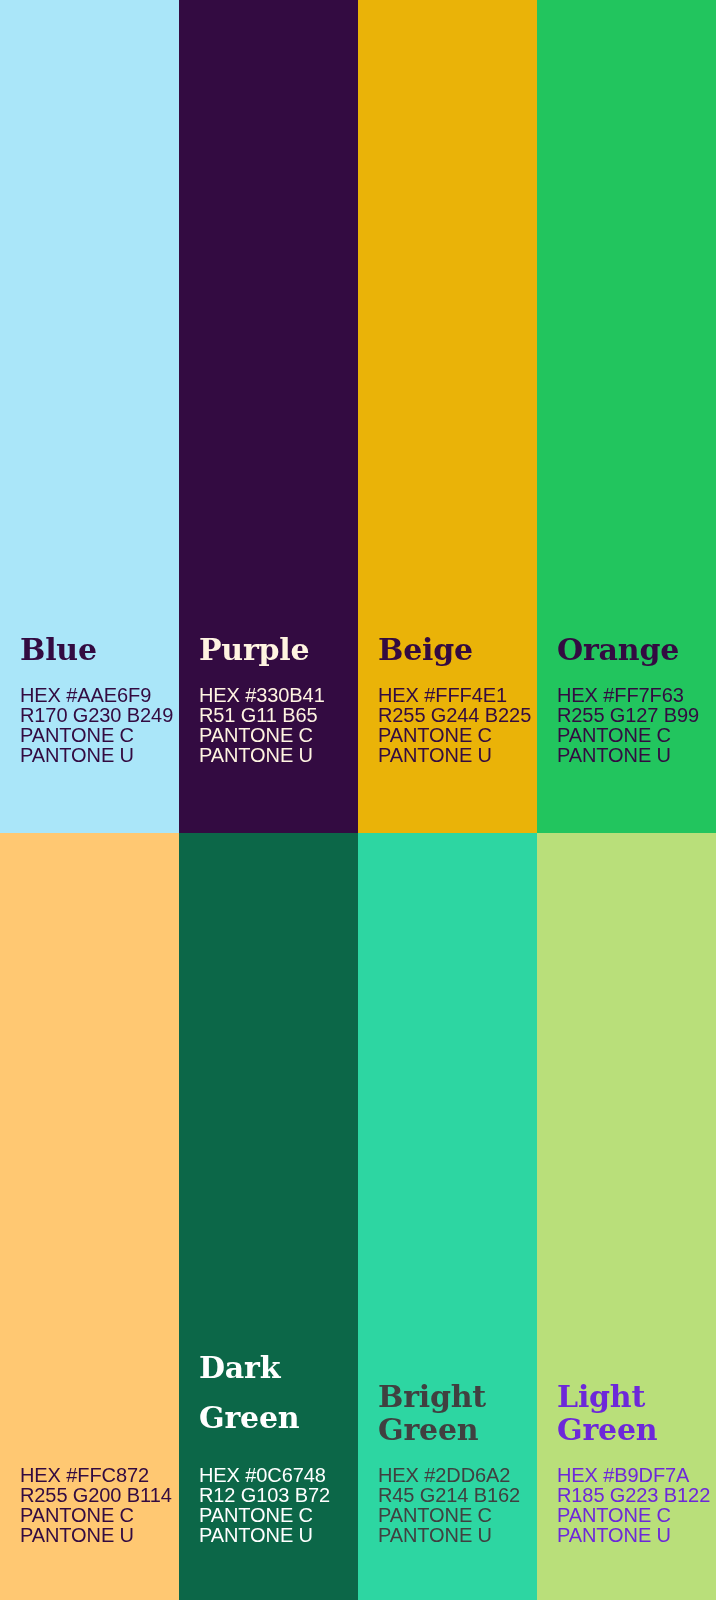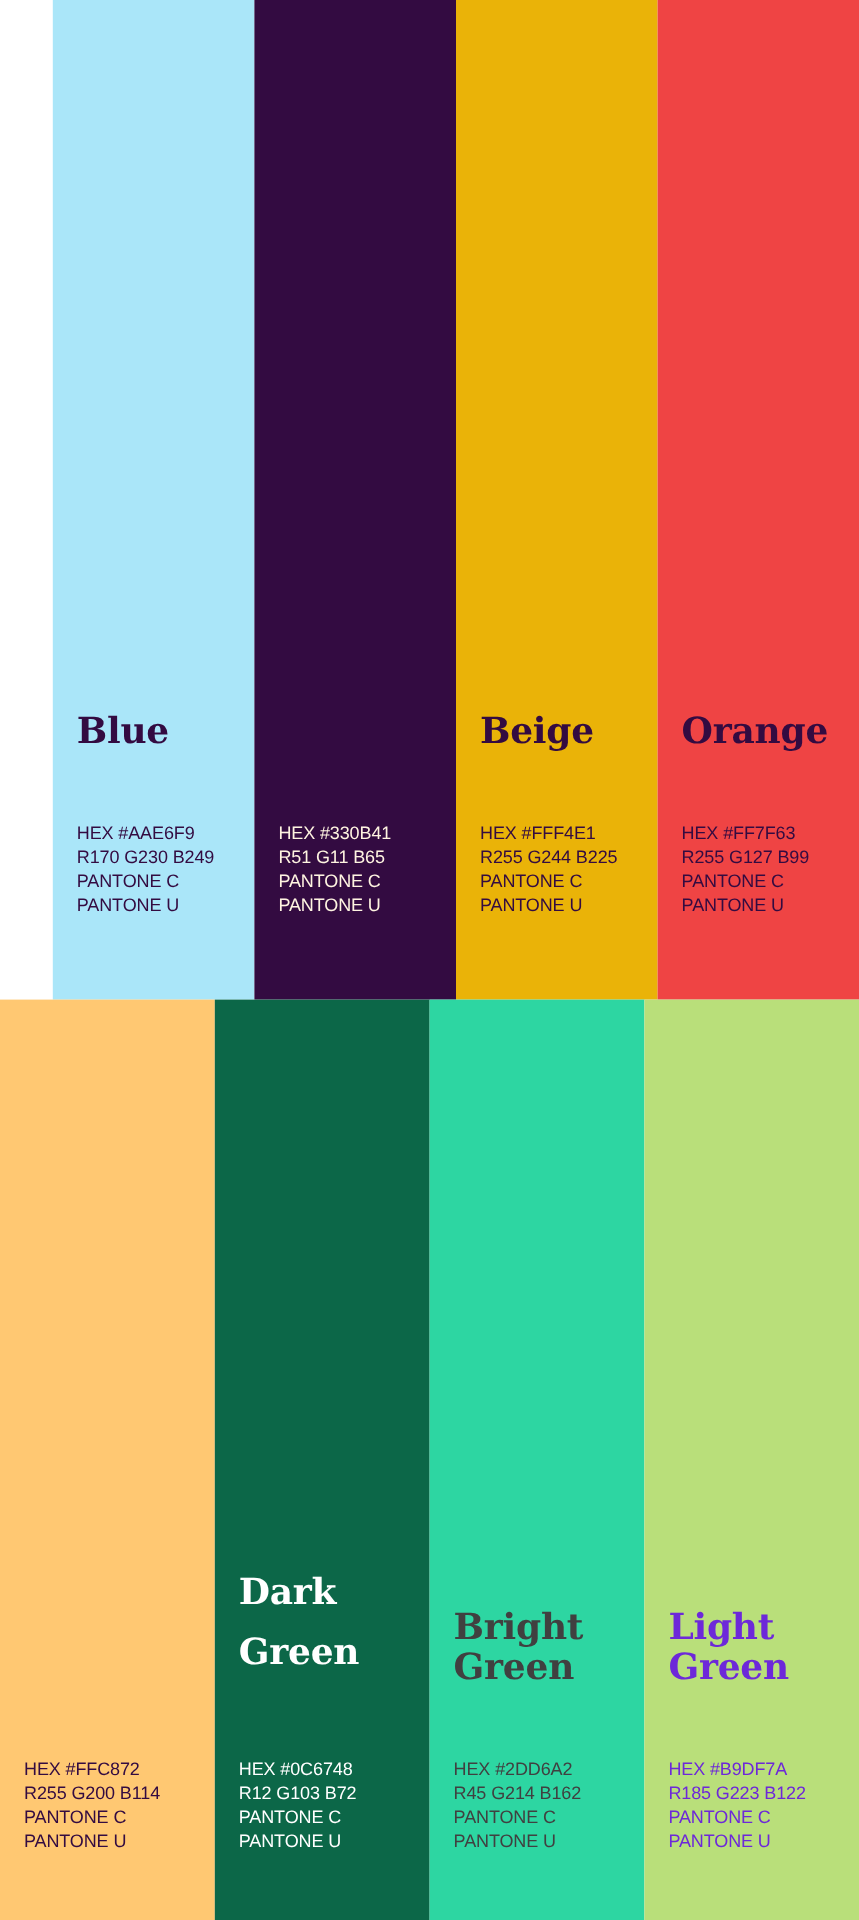--- a/index.html
+++ b/index.html
@@ -17,21 +17,21 @@
     display: flex;
     flex-direction: column;
   }
 
   .palette-row {
     display: flex;
     flex-direction: row;
     width: 100%;
   }
 
-  #row-top    { height: 868px; padding-left: 44px; }
+  #row-top    { height: 868px; }
   #row-bottom { height: 800px; }
 
   .swatch {
     flex: 1 1 0;
     min-width: 0;
     position: relative;
     display: flex;
     flex-direction: column;
     justify-content: flex-end;
     padding: 0 0 68px 20px;
@@ -53,24 +53,23 @@
 
   
   .swatch-name.loose-heading {
     line-height: 50px;
     margin-bottom: 22px;
   }
 
   .swatch-specs {
     font-family: "Liberation Sans", "DejaVu Sans", sans-serif;
     font-weight: 400;
-    font-size: 15px;
+    font-size: 20px;
     line-height: 20px;
     letter-spacing: -0.1px;
-    margin-top: 40px;
   }
 
   .spec-line { display: block; white-space: nowrap; }
 </style>
 </head>
 <body>
 
 <div id="palette-board">
 
   <div class="palette-row" id="row-top">
@@ -79,39 +78,40 @@
       <div class="swatch-name">Blue</div>
       <div class="swatch-specs">
         <span class="spec-line">HEX #AAE6F9</span>
         <span class="spec-line">R170 G230 B249</span>
         <span class="spec-line">PANTONE C</span>
         <span class="spec-line">PANTONE U</span>
       </div>
     </div>
 
     <div class="swatch" style="background-color: rgb(51, 11, 65); color: rgb(255, 244, 225);">
+      <div class="swatch-name">Purple</div>
       <div class="swatch-specs">
         <span class="spec-line">HEX #330B41</span>
         <span class="spec-line">R51 G11 B65</span>
         <span class="spec-line">PANTONE C</span>
         <span class="spec-line">PANTONE U</span>
       </div>
     </div>
 
     <div class="swatch" style="background-color: #eab308; color: rgb(51, 11, 65);">
       <div class="swatch-name">Beige</div>
       <div class="swatch-specs">
         <span class="spec-line">HEX #FFF4E1</span>
         <span class="spec-line">R255 G244 B225</span>
         <span class="spec-line">PANTONE C</span>
         <span class="spec-line">PANTONE U</span>
       </div>
     </div>
 
-    <div class="swatch" style="background-color: #ef4444; color: rgb(51, 11, 65);">
+    <div class="swatch" style="background-color: #22c55e; color: rgb(51, 11, 65);">
       <div class="swatch-name">Orange</div>
       <div class="swatch-specs">
         <span class="spec-line">HEX #FF7F63</span>
         <span class="spec-line">R255 G127 B99</span>
         <span class="spec-line">PANTONE C</span>
         <span class="spec-line">PANTONE U</span>
       </div>
     </div>
 
   </div>

